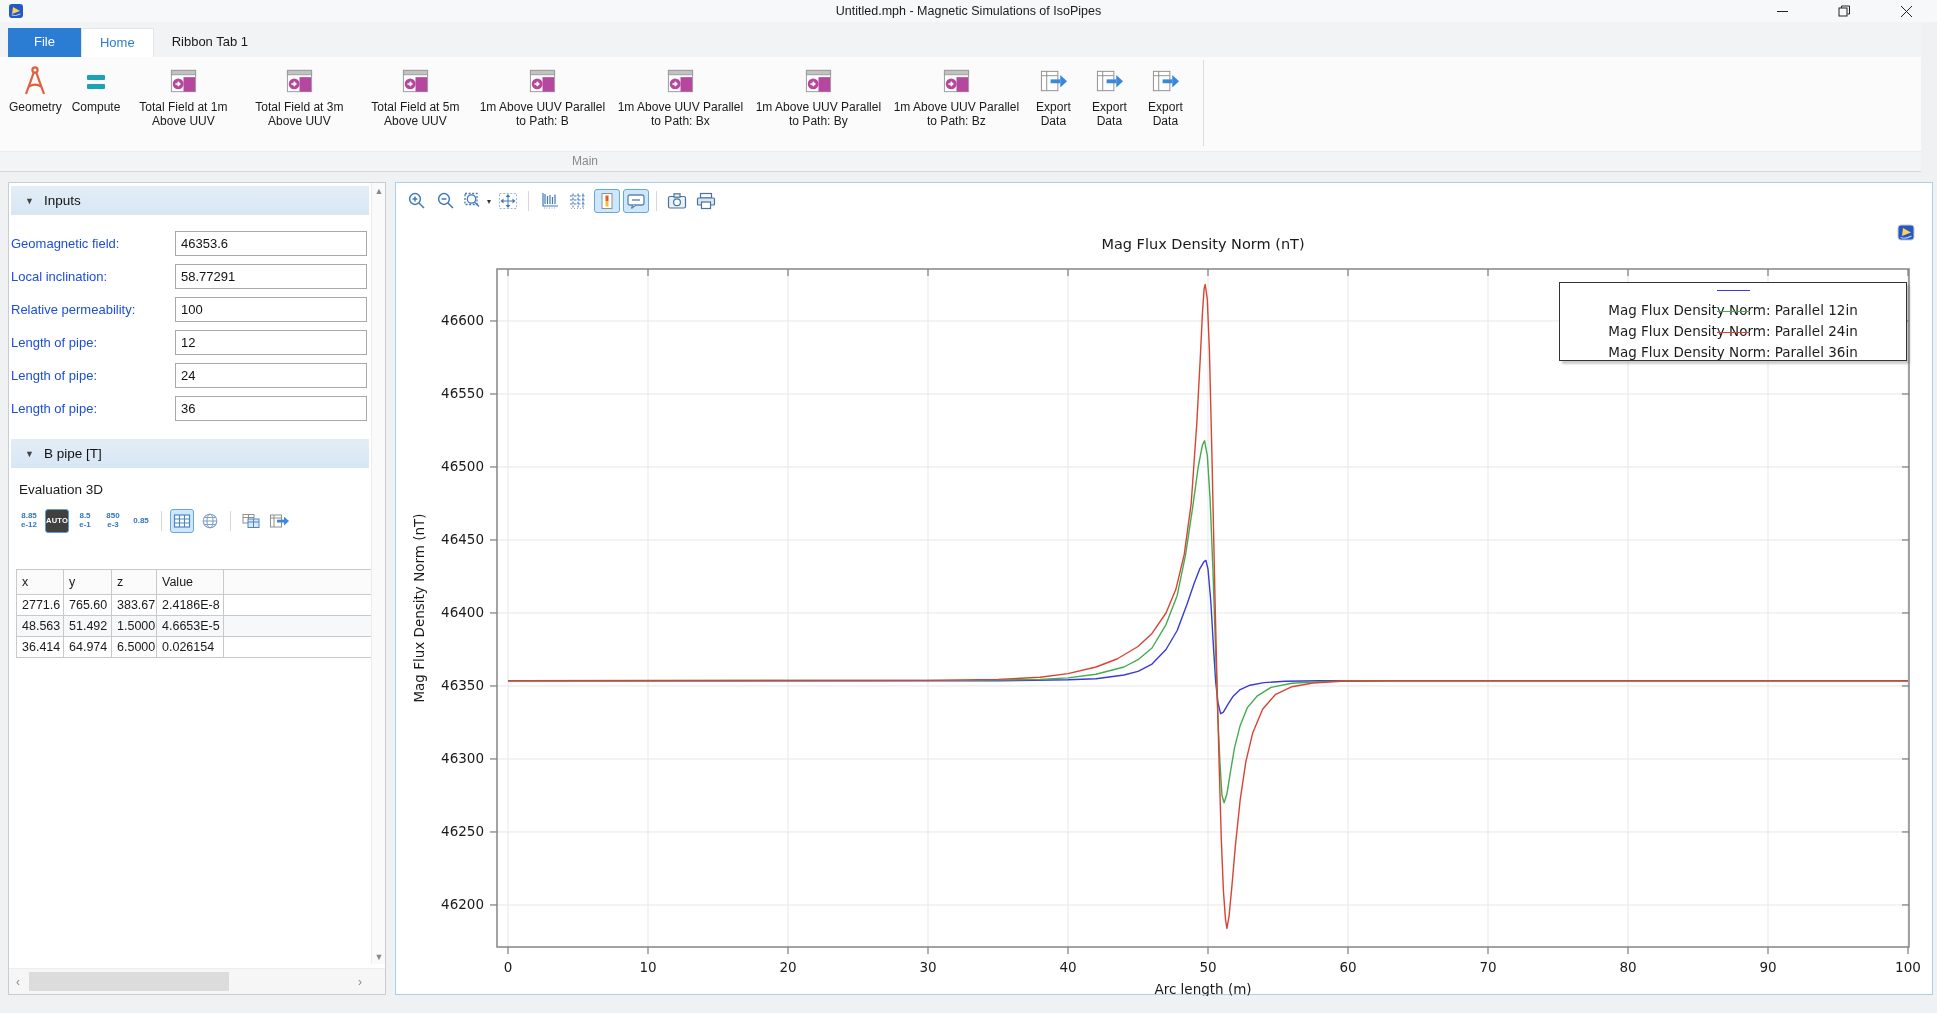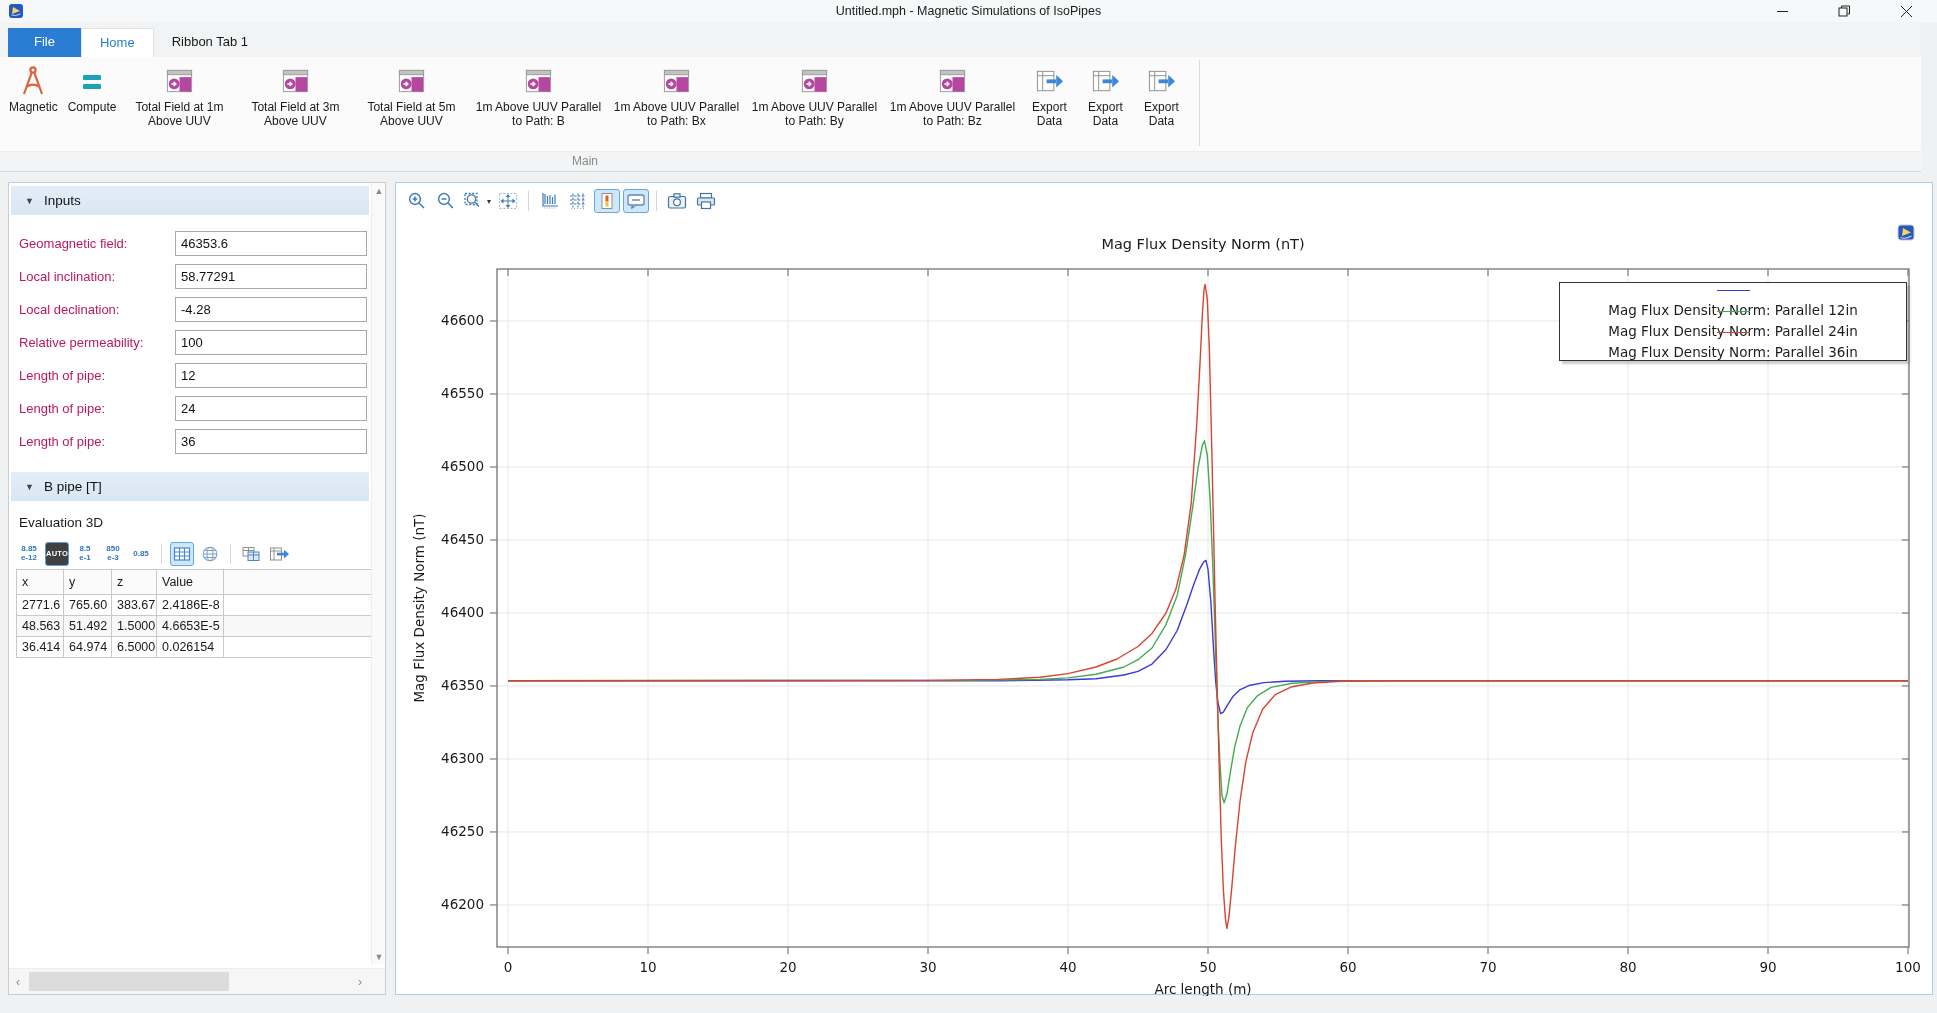--- a/index.html
+++ b/index.html
@@ -35,21 +35,21 @@
 
   
   .settings-panel { position:absolute; left:8px; top:182px; width:378px; height:813px;
                     background:#fff; border:1px solid #c9cdd2; }
   .sp-inner { position:absolute; left:0; top:0; right:14px; bottom:30px; overflow:hidden; }
   .sec-header { margin:3px 2px 0 2px; height:29px; background:linear-gradient(#e3edf7,#d8e6f4);
                 display:flex; align-items:center; padding-left:14px; font-size:13.5px; color:#111; }
   .sec-header .tri { font-size:9px; color:#444; margin-right:10px; }
   .form-rows { margin-top:12px; }
   .form-row { display:flex; align-items:center; height:33px; }
-  .form-row label { width:166px; padding-left:10px; font-size:13px; color:#be185d; }
+  .form-row label { width:166px; padding-left:2px; font-size:13px; color:#1d4ed8; }
   .form-row input { flex:1; margin-right:4px; height:25px; border:1px solid #a9a9a9; font-size:13px;
                     padding:1px 5px; color:#111; font-family:"Liberation Sans",sans-serif; background:#fff; }
   .bf-sub { margin:14px 0 0 10px; font-size:13.5px; color:#1a1a1a; }
   .bf-toolbar { display:flex; align-items:center; gap:4px; margin:10px 0 0 8px; height:28px; }
   .chip { min-width:24px; height:24px; border-radius:3px; display:flex; flex-direction:column;
           align-items:center; justify-content:center; border:1px solid transparent; }
   .chip.active { background:#cfe7fa; border-color:#66a7dd; }
   .chip .u1,.chip .u2 { font-size:8px; font-weight:bold; color:#2f77c0; line-height:1.1; }
   .chip.autoc { background:#404040; border-color:#5f9fd8; }
   .chip.autoc .u1 { color:#ffffff; font-size:7.5px; letter-spacing:.2px; }
@@ -134,21 +134,21 @@
           <div class="ric">
             <svg xmlns="http://www.w3.org/2000/svg" width="32" height="34" viewBox="0 0 32 34">
               <g stroke="#e0603c" stroke-width="2.2" fill="none">
                 <circle cx="16" cy="6" r="2.6"></circle>
                 <path d="M14.8 8.4 L7 30"></path>
                 <path d="M17.2 8.4 L25 30"></path>
                 <path d="M9.8 22.5 A12 12 0 0 1 22.2 22.5"></path>
               </g>
             </svg>
           </div>
-          <div class="rlabel">Magnetic</div>
+          <div class="rlabel">Geometry</div>
         </div>
         <div class="rbtn">
           <div class="ric">
             <svg xmlns="http://www.w3.org/2000/svg" width="32" height="32" viewBox="0 0 32 32">
               <g fill="#1ba2b4">
                 <rect x="7" y="10" width="18" height="5" rx="1"></rect>
                 <rect x="7" y="19" width="18" height="5" rx="1"></rect>
               </g>
             </svg>
           </div>
@@ -291,24 +291,20 @@
         <span>Inputs</span>
       </div>
       <div class="form-rows" id="input-rows">
           <div class="form-row">
             <label>Geomagnetic field:</label>
             <input type="text" value="46353.6" style="">
           </div>
           <div class="form-row">
             <label>Local inclination:</label>
             <input type="text" value="58.77291" style="">
-          </div>
-          <div class="form-row">
-            <label>Local declination:</label>
-            <input type="text" value="-4.28" style="">
           </div>
           <div class="form-row">
             <label>Relative permeability:</label>
             <input type="text" value="100" style="">
           </div>
           <div class="form-row">
             <label>Length of pipe:</label>
             <input type="text" value="12" style="">
           </div>
           <div class="form-row">

